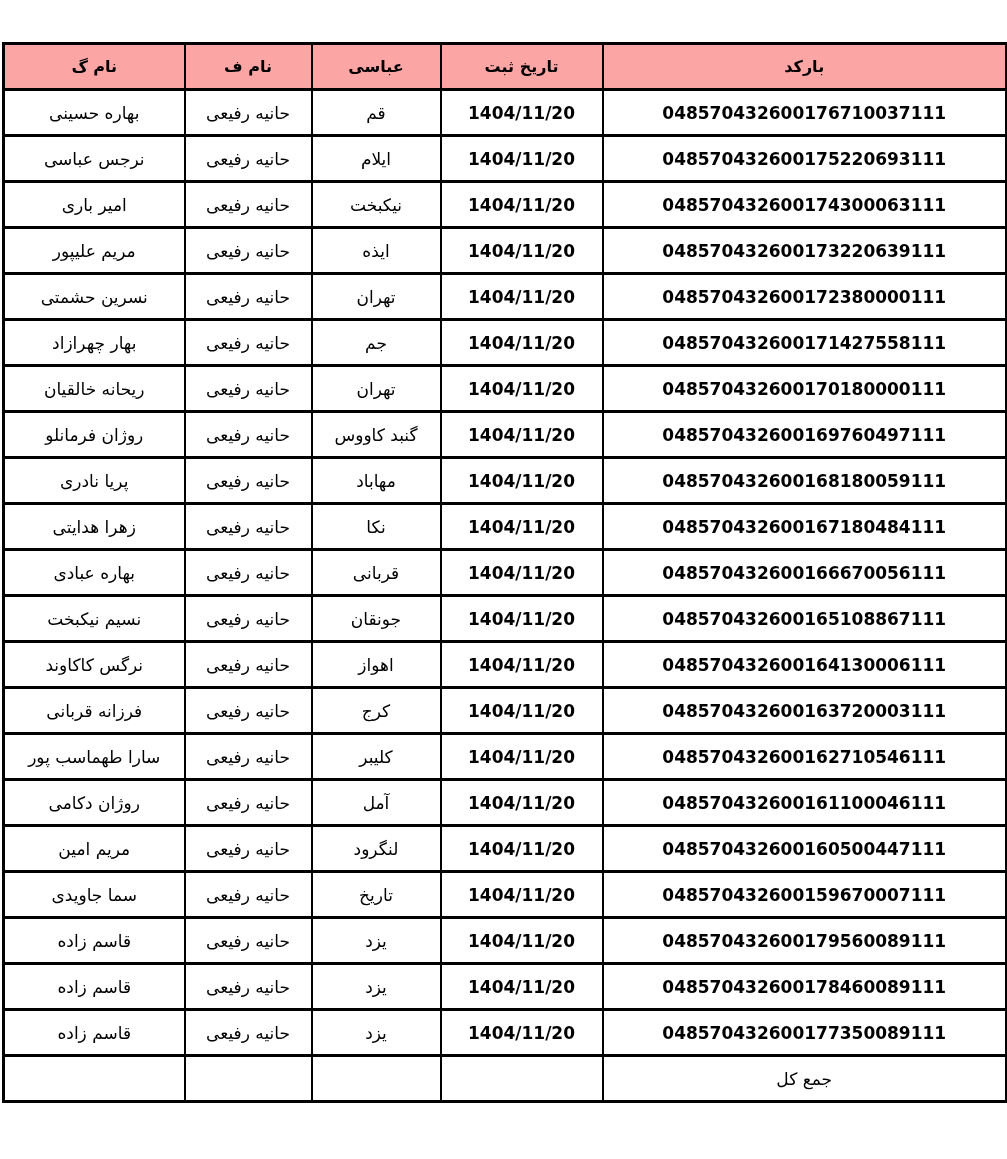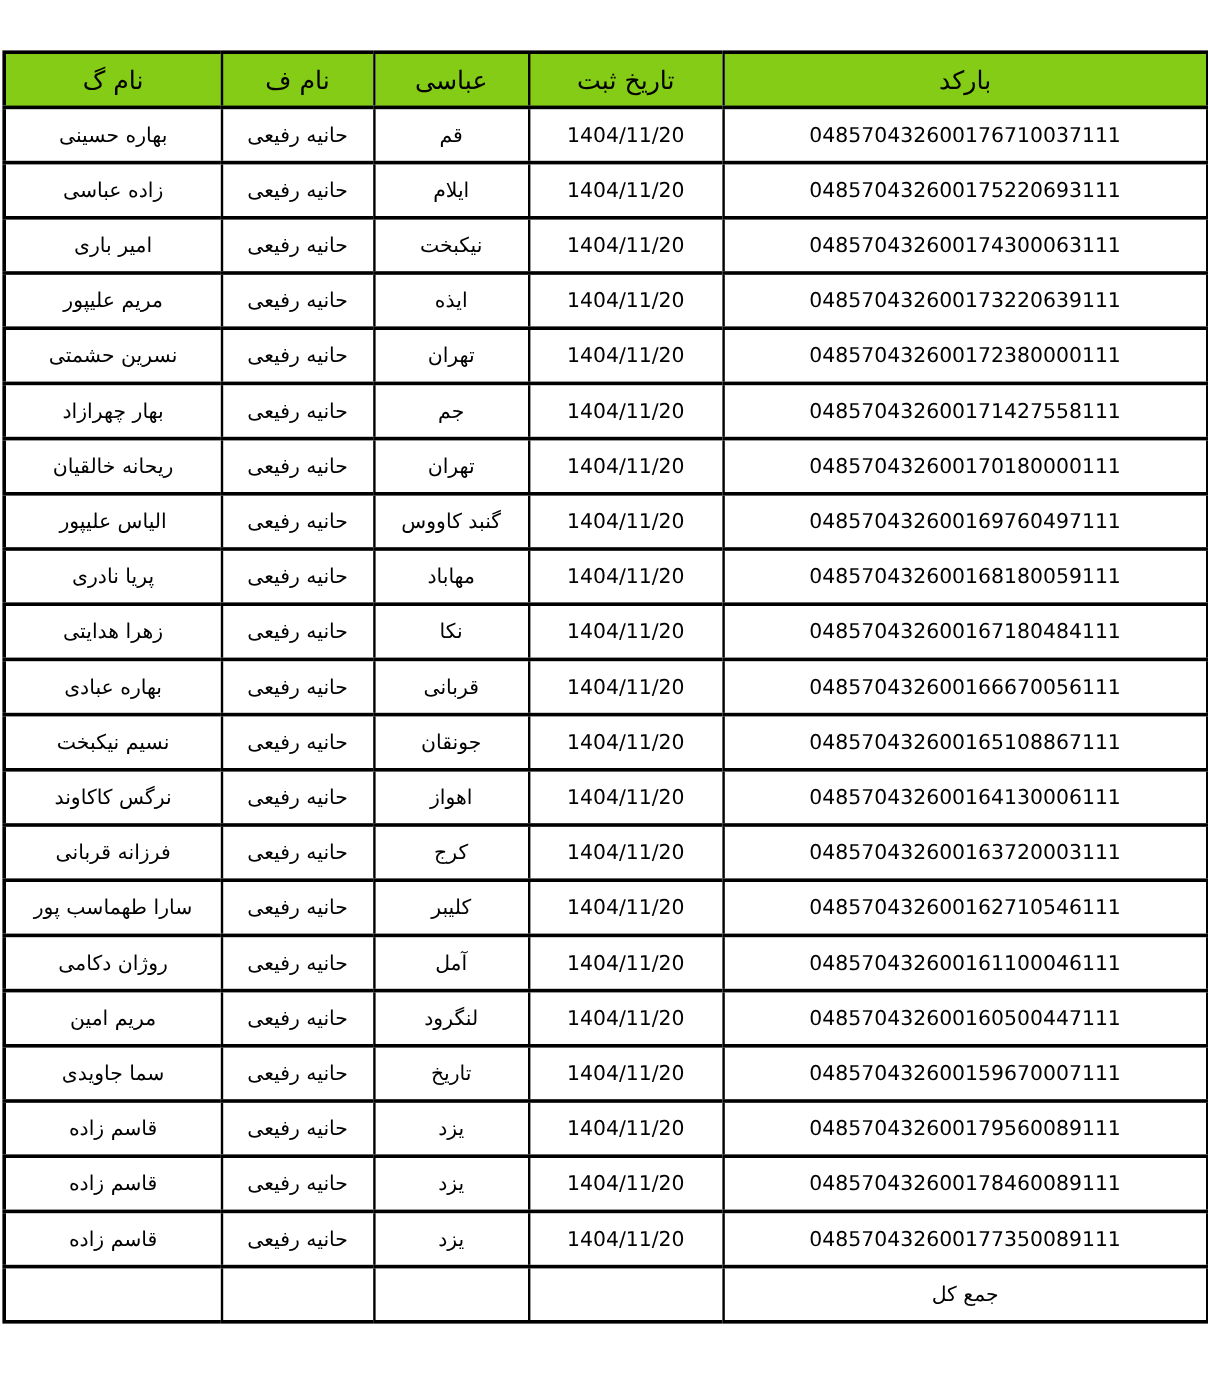--- a/index.html
+++ b/index.html
@@ -32,30 +32,31 @@
     border-top: 3px solid #000000;
     border-bottom: 3px solid #000000;
     text-align: center;
     vertical-align: middle;
     height: 43px;
     padding: 0 4px;
     overflow: hidden;
     white-space: nowrap;
   }
   table.data-table th {
-    background: #84cc16;
-    font-weight: normal;
-    font-size: 21px;
+    background: #fca5a5;
+    font-weight: bold;
+    font-size: 16px;
   }
   table.data-table td {
     background: #ffffff;
     font-size: 17px;
   }
   td.cell-barcode, td.cell-date {
     font-size: 19px;
+    font-weight: bold;
   }
   .ltr {
     direction: ltr;
     unicode-bidi: embed;
   }
   col.col-barcode   { width: 404px; }
   col.col-date      { width: 162px; }
   col.col-dest      { width: 129px; }
   col.col-fname     { width: 127px; }
   col.col-lname     { width: 181px; }
@@ -88,21 +89,21 @@
           <td class="cell-date"><span class="ltr">1404/11/20</span></td>
           <td class="cell-destination">قم</td>
           <td class="cell-first-name">حانیه رفیعی</td>
           <td class="cell-last-name">بهاره حسینی</td>
         </tr>
         <tr>
           <td class="cell-barcode"><span class="ltr">048570432600175220693111</span></td>
           <td class="cell-date"><span class="ltr">1404/11/20</span></td>
           <td class="cell-destination">ایلام</td>
           <td class="cell-first-name">حانیه رفیعی</td>
-          <td class="cell-last-name">زاده عباسی</td>
+          <td class="cell-last-name">نرجس عباسی</td>
         </tr>
         <tr>
           <td class="cell-barcode"><span class="ltr">048570432600174300063111</span></td>
           <td class="cell-date"><span class="ltr">1404/11/20</span></td>
           <td class="cell-destination">نیکبخت</td>
           <td class="cell-first-name">حانیه رفیعی</td>
           <td class="cell-last-name">امیر باری</td>
         </tr>
         <tr>
           <td class="cell-barcode"><span class="ltr">048570432600173220639111</span></td>
@@ -130,21 +131,21 @@
           <td class="cell-date"><span class="ltr">1404/11/20</span></td>
           <td class="cell-destination">تهران</td>
           <td class="cell-first-name">حانیه رفیعی</td>
           <td class="cell-last-name">ریحانه خالقیان</td>
         </tr>
         <tr>
           <td class="cell-barcode"><span class="ltr">048570432600169760497111</span></td>
           <td class="cell-date"><span class="ltr">1404/11/20</span></td>
           <td class="cell-destination">گنبد کاووس</td>
           <td class="cell-first-name">حانیه رفیعی</td>
-          <td class="cell-last-name">الیاس علیپور</td>
+          <td class="cell-last-name">روژان فرمانلو</td>
         </tr>
         <tr>
           <td class="cell-barcode"><span class="ltr">048570432600168180059111</span></td>
           <td class="cell-date"><span class="ltr">1404/11/20</span></td>
           <td class="cell-destination">مهاباد</td>
           <td class="cell-first-name">حانیه رفیعی</td>
           <td class="cell-last-name">پریا نادری</td>
         </tr>
         <tr>
           <td class="cell-barcode"><span class="ltr">048570432600167180484111</span></td>

